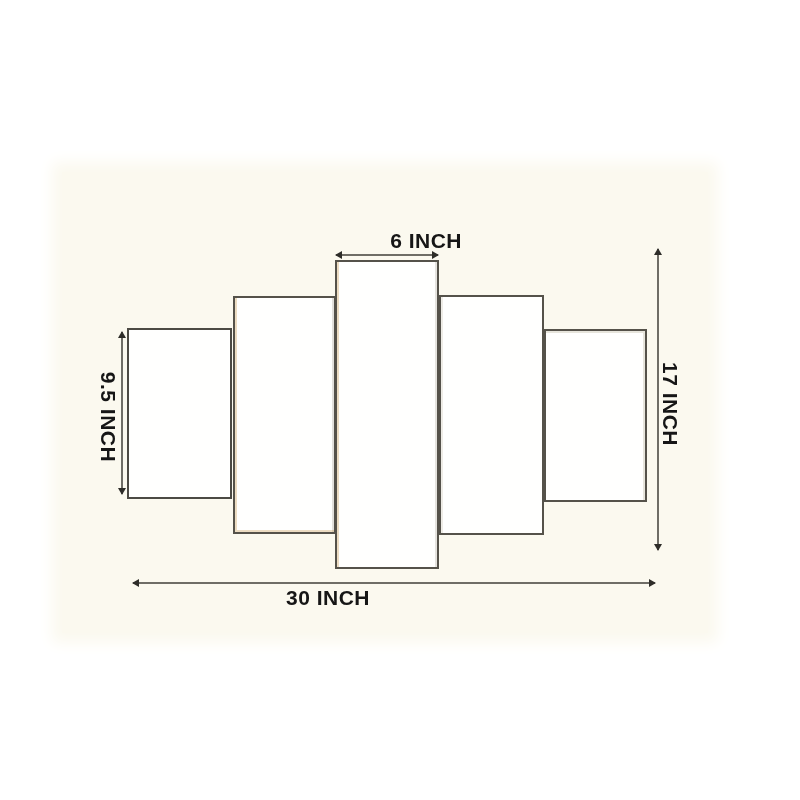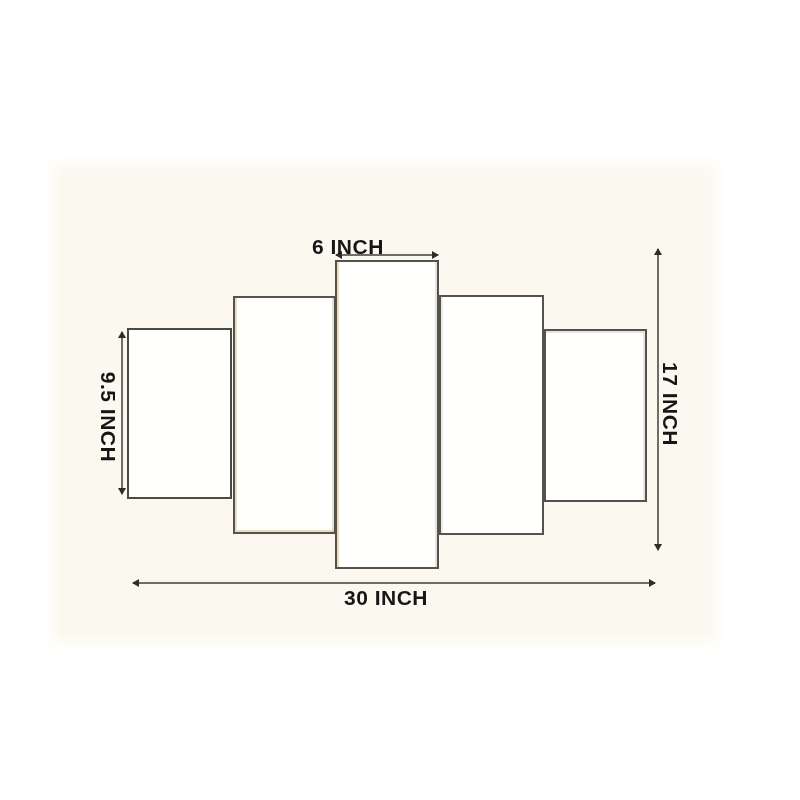--- a/index.html
+++ b/index.html
@@ -50,22 +50,22 @@
   .a-down{bottom:-1px;left:1px;border-left:4px solid transparent;border-right:4px solid transparent;border-top:7px solid var(--arrow);}
   .dim-top{left:336px;top:250px;width:102px;height:10px;}
   .dim-bottom{left:133px;top:578px;width:522px;height:10px;}
   .dim-left{left:117px;top:332px;width:10px;height:162px;}
   .dim-right{left:653px;top:249px;width:10px;height:301px;}
   
   .dim-label{
     position:absolute;color:var(--label);
     font-weight:bold;font-size:21px;letter-spacing:.5px;white-space:nowrap;
   }
-  .lbl-top{left:312px;top:229px;width:150px;text-align:left;margin-top:6px;}
-  .lbl-bottom{left:286px;top:586px;width:200px;text-align:center;}
+  .lbl-top{left:312px;top:229px;width:150px;text-align:right;}
+  .lbl-bottom{left:286px;top:586px;width:200px;}
   .lbl-rot{transform:translate(-50%,-50%) rotate(90deg);}
   .lbl-left{left:108px;top:417px;}
   .lbl-right{left:670px;top:404px;}
 </style>
 </head>
 <body>
 
 <div class="stage">
 
   <div class="photo-band"></div>

